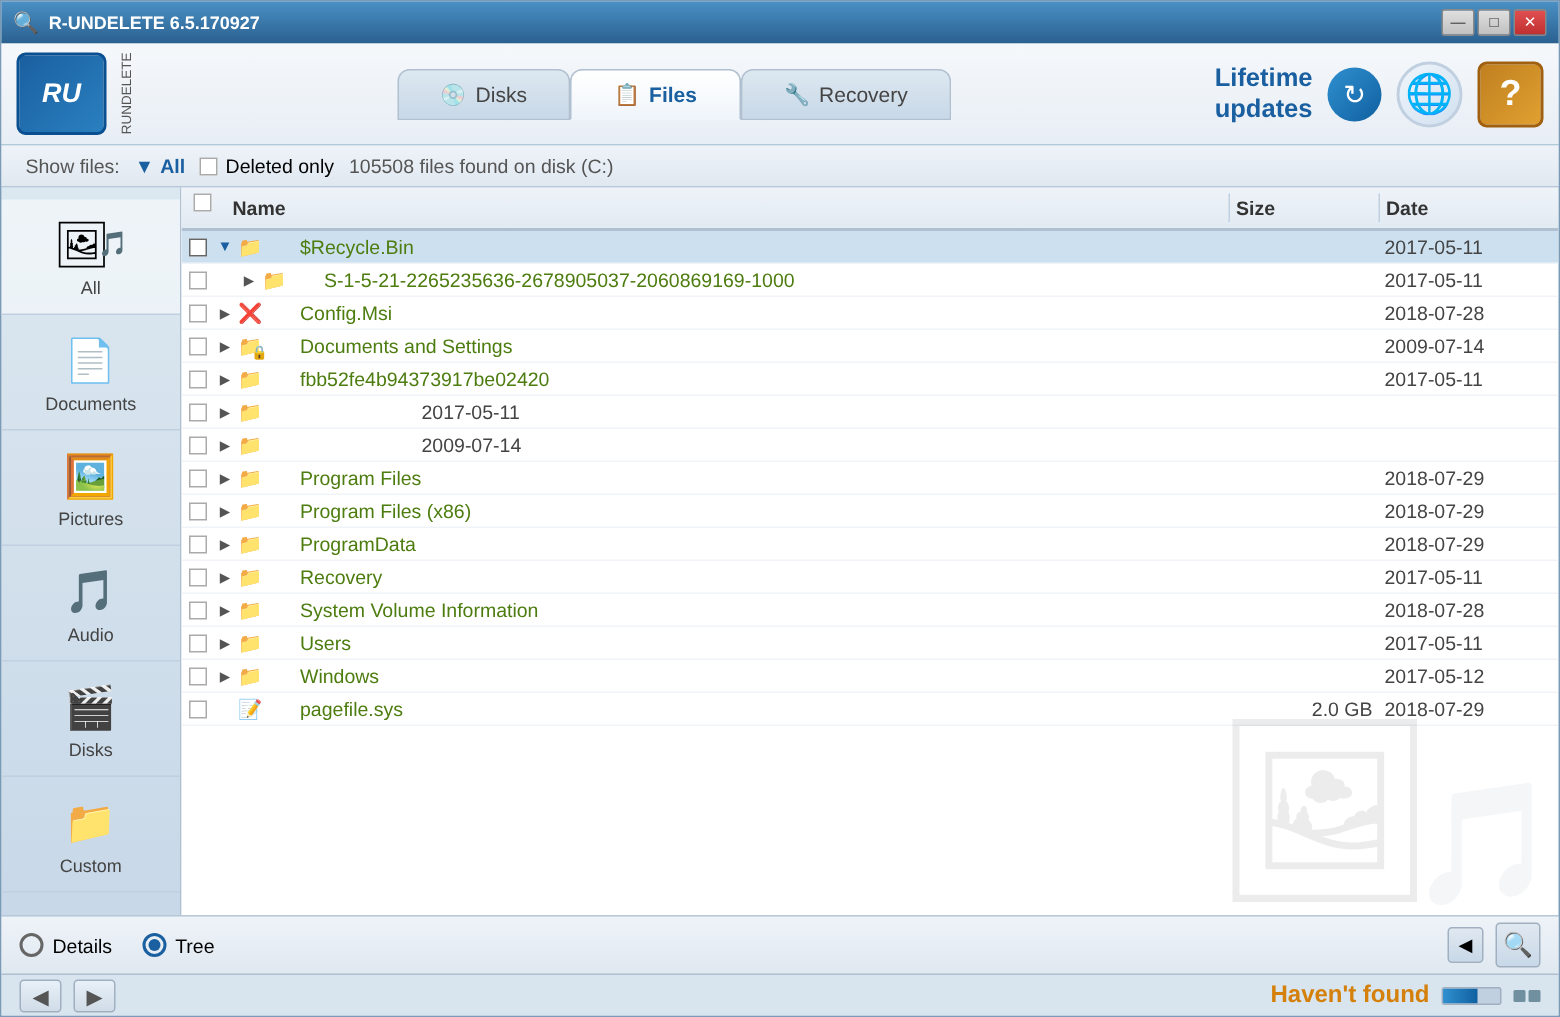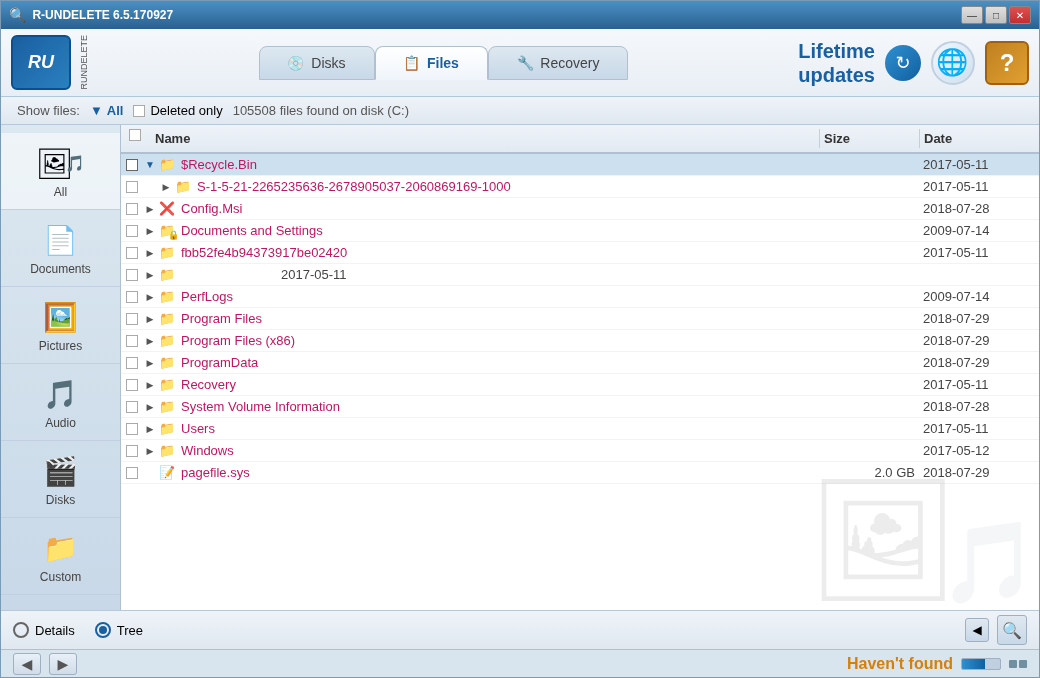--- a/index.html
+++ b/index.html
@@ -109,21 +109,21 @@
     }
     .header-right {
       display: flex;
       align-items: center;
       gap: 10px;
     }
     .lifetime-updates {
       text-align: center;
       color: #1a5fa0;
       font-weight: bold;
-      font-size: 20px;
+      font-size: 17px;
       line-height: 1.2;
     }
     .icon-btn {
       width: 44px;
       height: 44px;
       border-radius: 50%;
       border: 2px solid #c0d0e0;
       display: flex;
       align-items: center;
       justify-content: center;
@@ -244,21 +244,21 @@
       display: flex;
       align-items: center;
       padding: 2px 0;
       border-bottom: 1px solid #f0f4f8;
       min-height: 22px;
     }
     .file-row.selected { background: #cce0f0; }
     .row-checkbox { width: 22px; display: flex; align-items: center; justify-content: center; }
     .row-expand { width: 14px; display: flex; align-items: center; justify-content: center; color: #666; font-size: 10px; }
     .row-icon { width: 20px; display: flex; align-items: center; justify-content: center; }
-    .row-name { flex: 1; padding: 0 4px; color: #be185d; }
+    .row-name { flex: 1; padding: 0 4px; color: #4d7c0f; margin-left: 19px; }
     .row-size { width: 100px; padding: 0 4px; color: #444; text-align: right; }
     .row-date { width: 120px; padding: 0 4px; color: #444; }
     .folder-yellow { color: #d4a020; }
     .decorative-area {
       position: absolute;
       bottom: 0;
       right: 0;
       width: 200px;
       height: 160px;
       opacity: 0.3;
@@ -606,21 +606,20 @@
         <div class="file-row">
           <div class="row-checkbox">
               <div class="check-small"></div>
             </div>
           <div class="row-expand">
               <span class="expand-arrow">▶</span>
             </div>
           <div class="row-icon">
               <span class="folder-yellow">📁</span>
             </div>
-          <div class="row-name">PerfLogs</div>
           <div class="row-size"></div>
           <div class="row-date">2009-07-14</div>
         </div>
 
         <div class="file-row">
           <div class="row-checkbox">
               <div class="check-small"></div>
             </div>
           <div class="row-expand">
               <span class="expand-arrow">▶</span>

